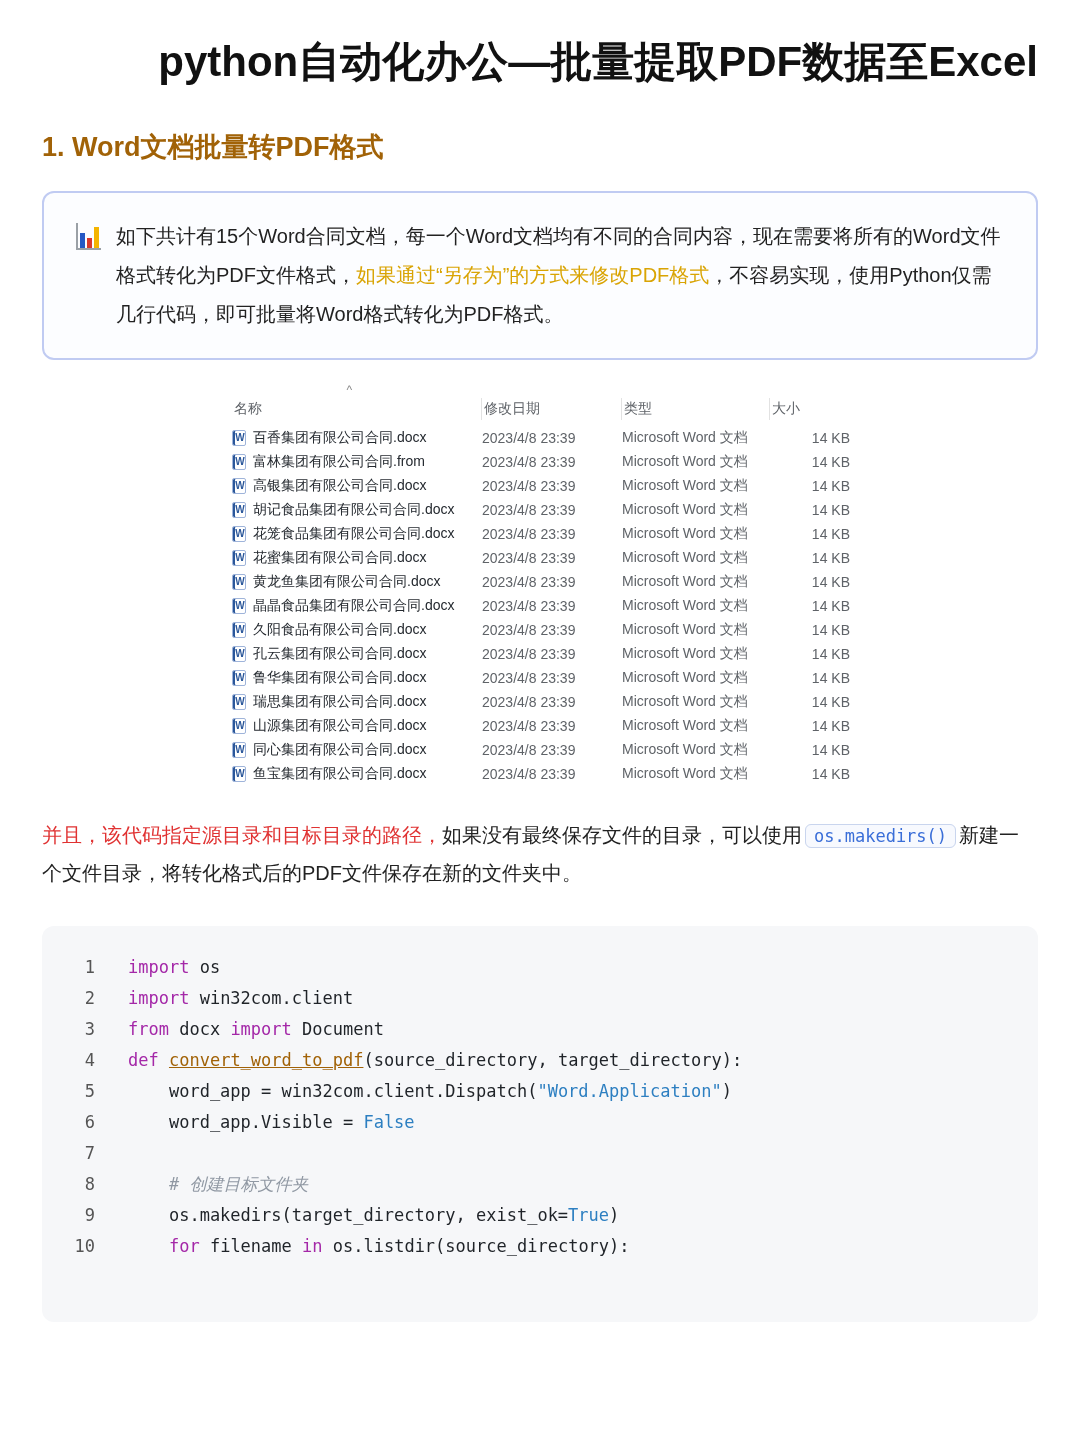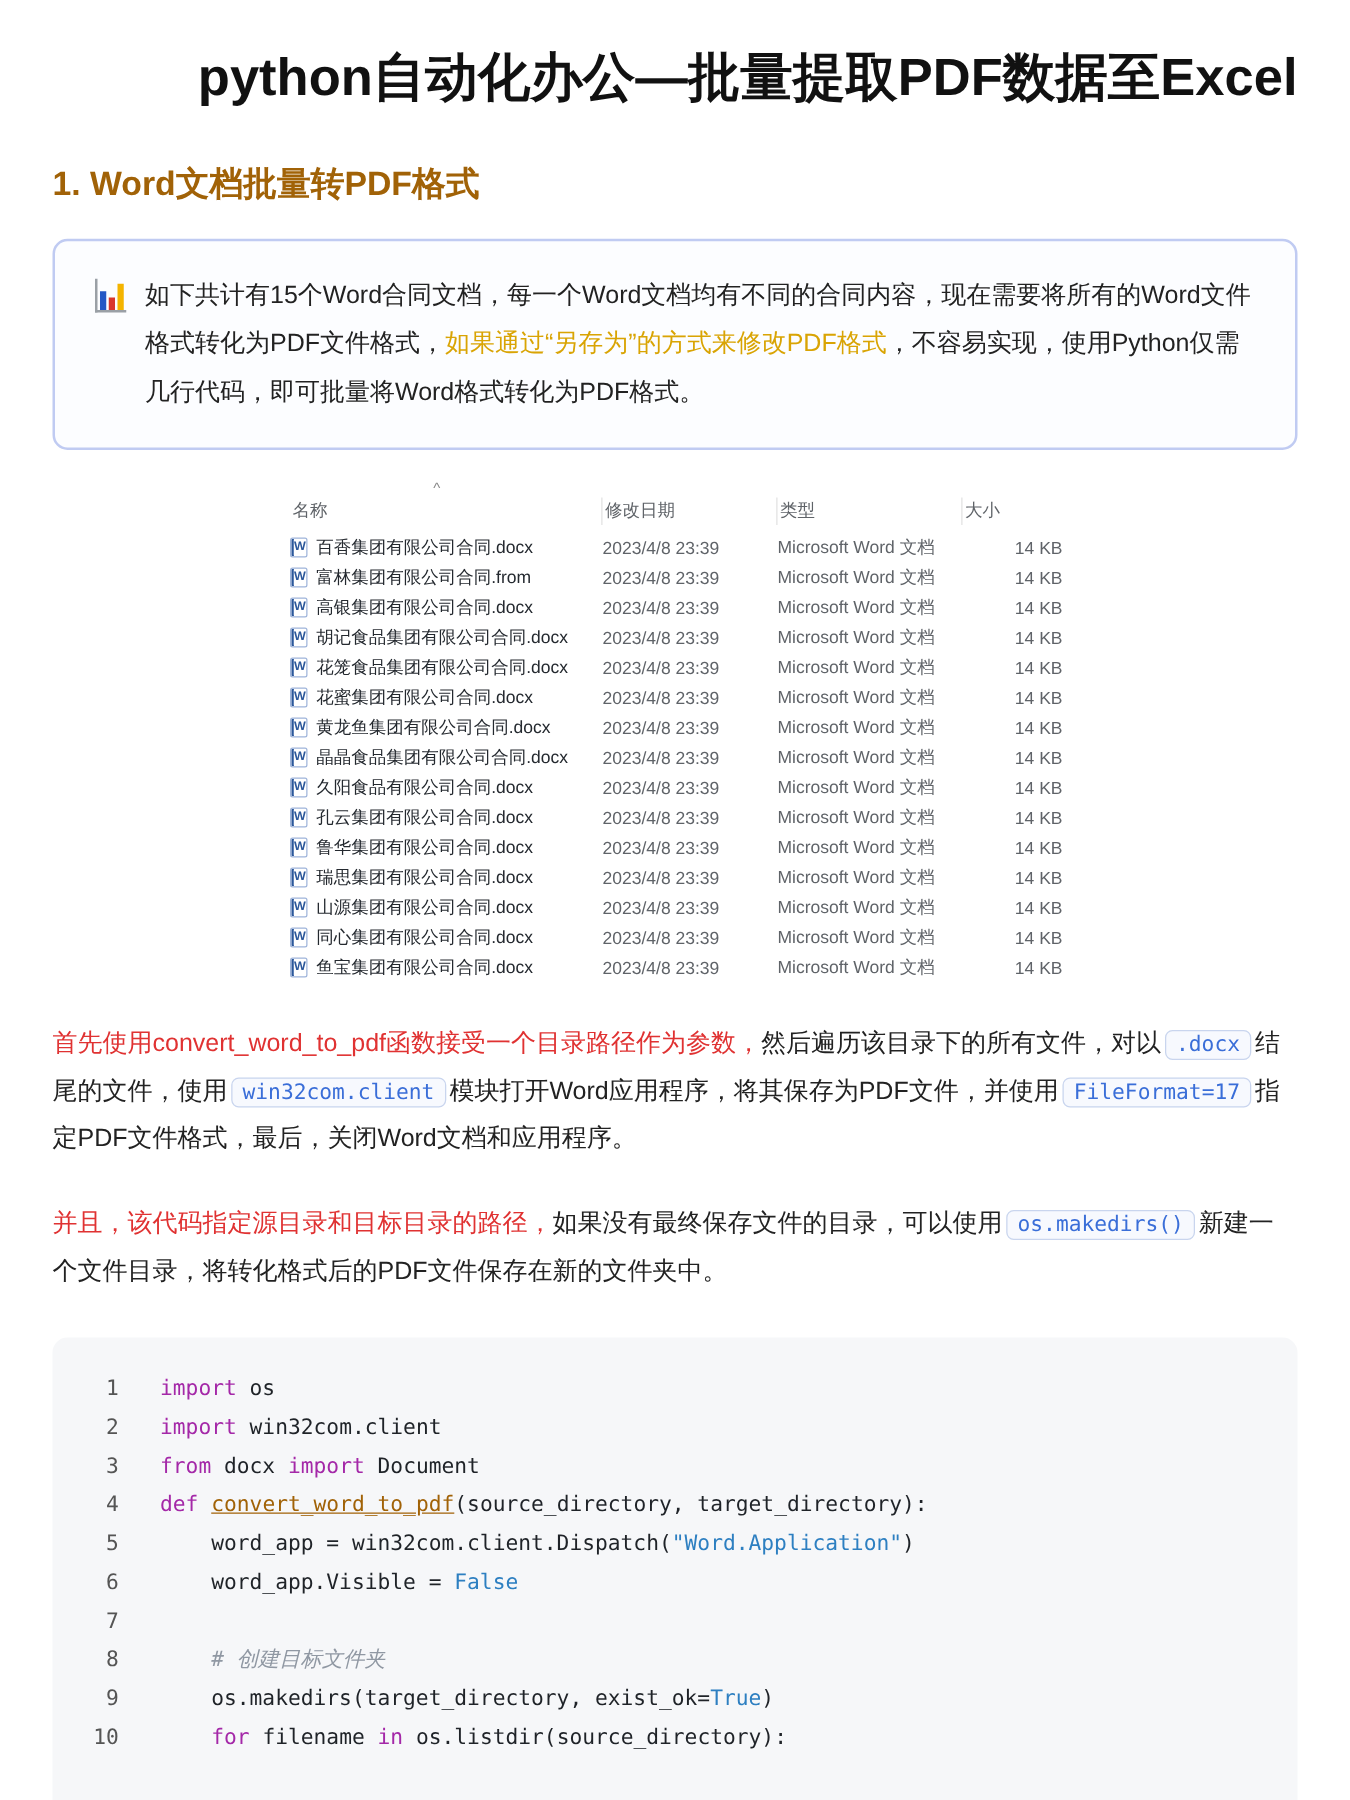--- a/index.html
+++ b/index.html
@@ -233,21 +233,20 @@
             <span class="fname">鱼宝集团有限公司合同.docx</span>
           </span>
           <span class="ft-cell ft-date">2023/4/8 23:39</span>
           <span class="ft-cell ft-type">Microsoft Word 文档</span>
           <span class="ft-cell ft-size">14 KB</span>
         </div>
 
     </div>
   </div>
 
-  <p class="para"><span class="red">首先使用convert_word_to_pdf函数接受一个目录路径作为参数，</span><span>然后遍历该目录下的所有文件，对以</span><span class="pill">.docx</span><span>结尾的文件，使用</span><span class="pill">win32com.client</span><span>模块打开Word应用程序，将其保存为PDF文件，并使用</span><span class="pill">FileFormat=17</span><span>指定PDF文件格式，最后，关闭Word文档和应用程序。</span></p>
 
   <p class="para"><span class="red">并且，该代码指定源目录和目标目录的路径，</span><span>如果没有最终保存文件的目录，可以使用</span><span class="pill">os.makedirs()</span><span>新建一个文件目录，将转化格式后的PDF文件保存在新的文件夹中。</span></p>
 
   <div class="code-block">
     <div class="code-lines">
 
         <div class="code-line">
           <span class="line-no">1</span>
           <span class="line-content"><span class="kw">import</span><span> os</span></span>
         </div>

